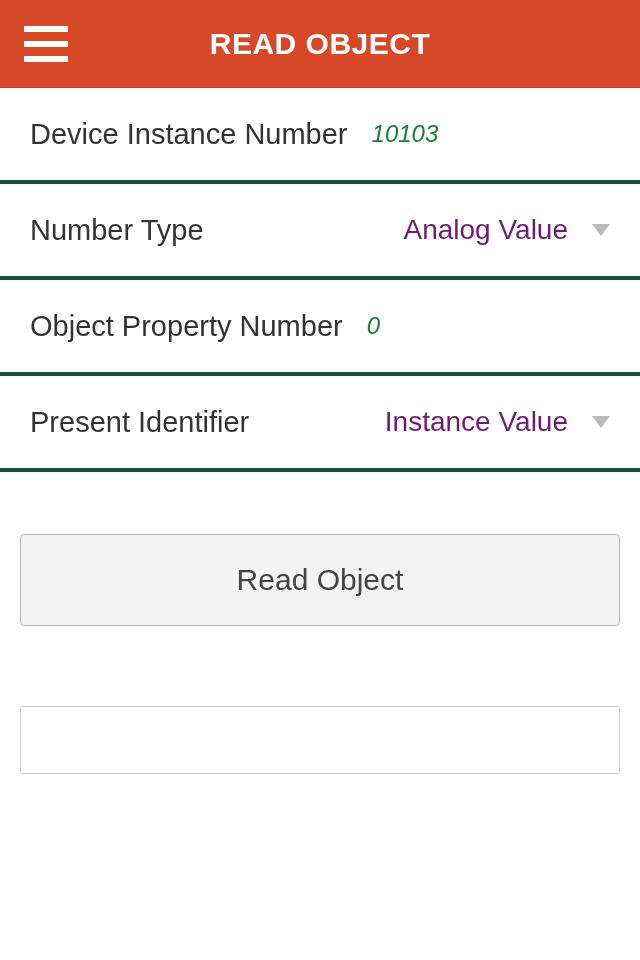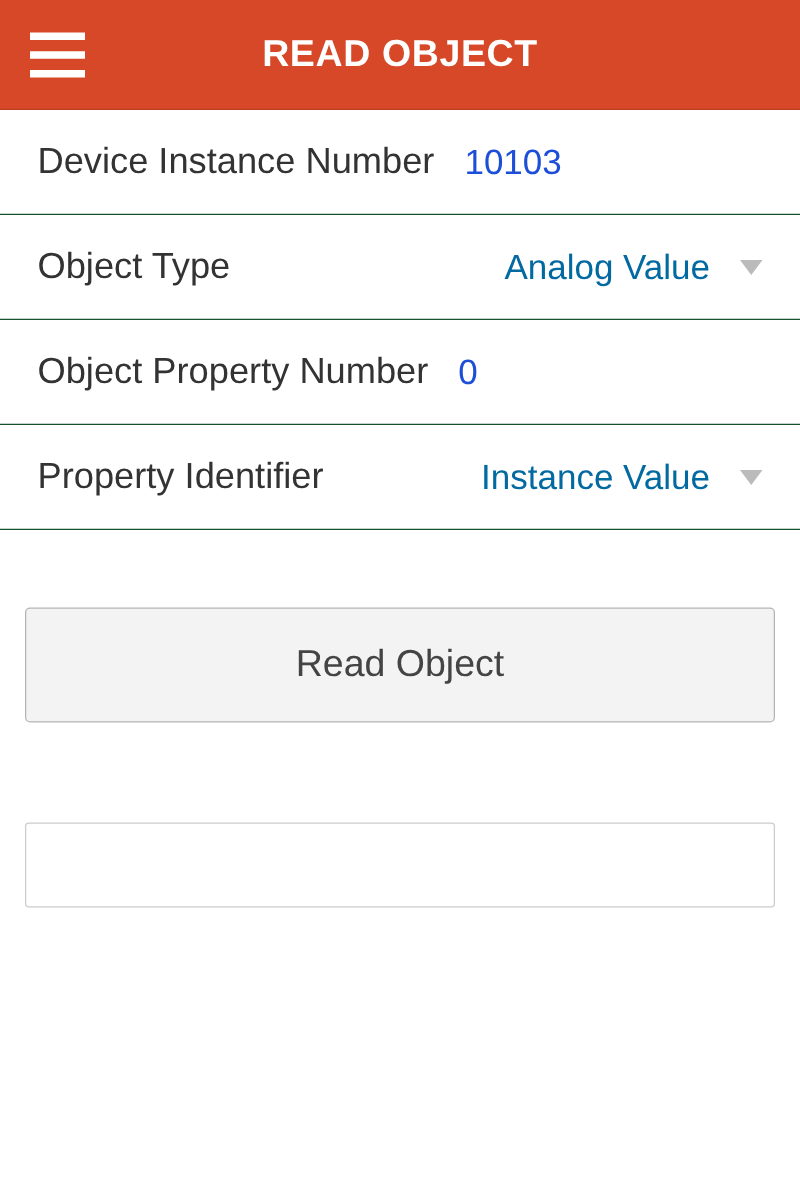--- a/index.html
+++ b/index.html
@@ -42,44 +42,45 @@
       transform: translateX(-50%);
       color: #fff;
       font-size: 30px;
       font-weight: 700;
       letter-spacing: 0.5px;
     }
     .form-row {
       display: flex;
       align-items: center;
       padding: 0 30px;
-      height: 84px;
-      border-bottom: 1px solid #14532d;
+      height: 96px;
+      border-bottom: 4px solid #14532d;
     }
     .form-row:first-of-type {
       border-top: none;
     }
     .form-label {
       font-size: 29px;
       color: #333;
       font-weight: 400;
       flex: 0 0 auto;
     }
     .form-value {
-      font-size: 28px;
-      color: #1d4ed8;
+      font-size: 24px;
+      color: #15803d;
       margin-left: 24px;
       flex: 1;
+      font-style: italic;
     }
     .select-row .form-label {
       flex: 1;
     }
     .select-value {
       font-size: 28px;
-      color: #0369a1;
+      color: #701a75;
       text-align: left;
       margin-right: 24px;
     }
     .chevron-icon {
       width: 0;
       height: 0;
       border-left: 9px solid transparent;
       border-right: 9px solid transparent;
       border-top: 12px solid #bbb;
     }
@@ -121,32 +122,32 @@
   </div>
   <div class="header-title">READ OBJECT</div>
 </div>
 
 <div class="form-row">
   <span class="form-label">Device Instance Number</span>
   <span class="form-value">10103</span>
 </div>
 
 <div class="form-row select-row">
-  <span class="form-label">Object Type</span>
+  <span class="form-label">Number Type</span>
   <span class="select-value">Analog Value</span>
   <span class="chevron-icon"></span>
 </div>
 
 <div class="form-row">
   <span class="form-label">Object Property Number</span>
   <span class="form-value">0</span>
 </div>
 
 <div class="form-row select-row">
-  <span class="form-label">Property Identifier</span>
+  <span class="form-label">Present Identifier</span>
   <span class="select-value">Instance Value</span>
   <span class="chevron-icon"></span>
 </div>
 
 <div class="button-container">
   <button class="read-button">Read Object</button>
 </div>
 
 <div class="output-container">
   <div class="output-box"></div>

